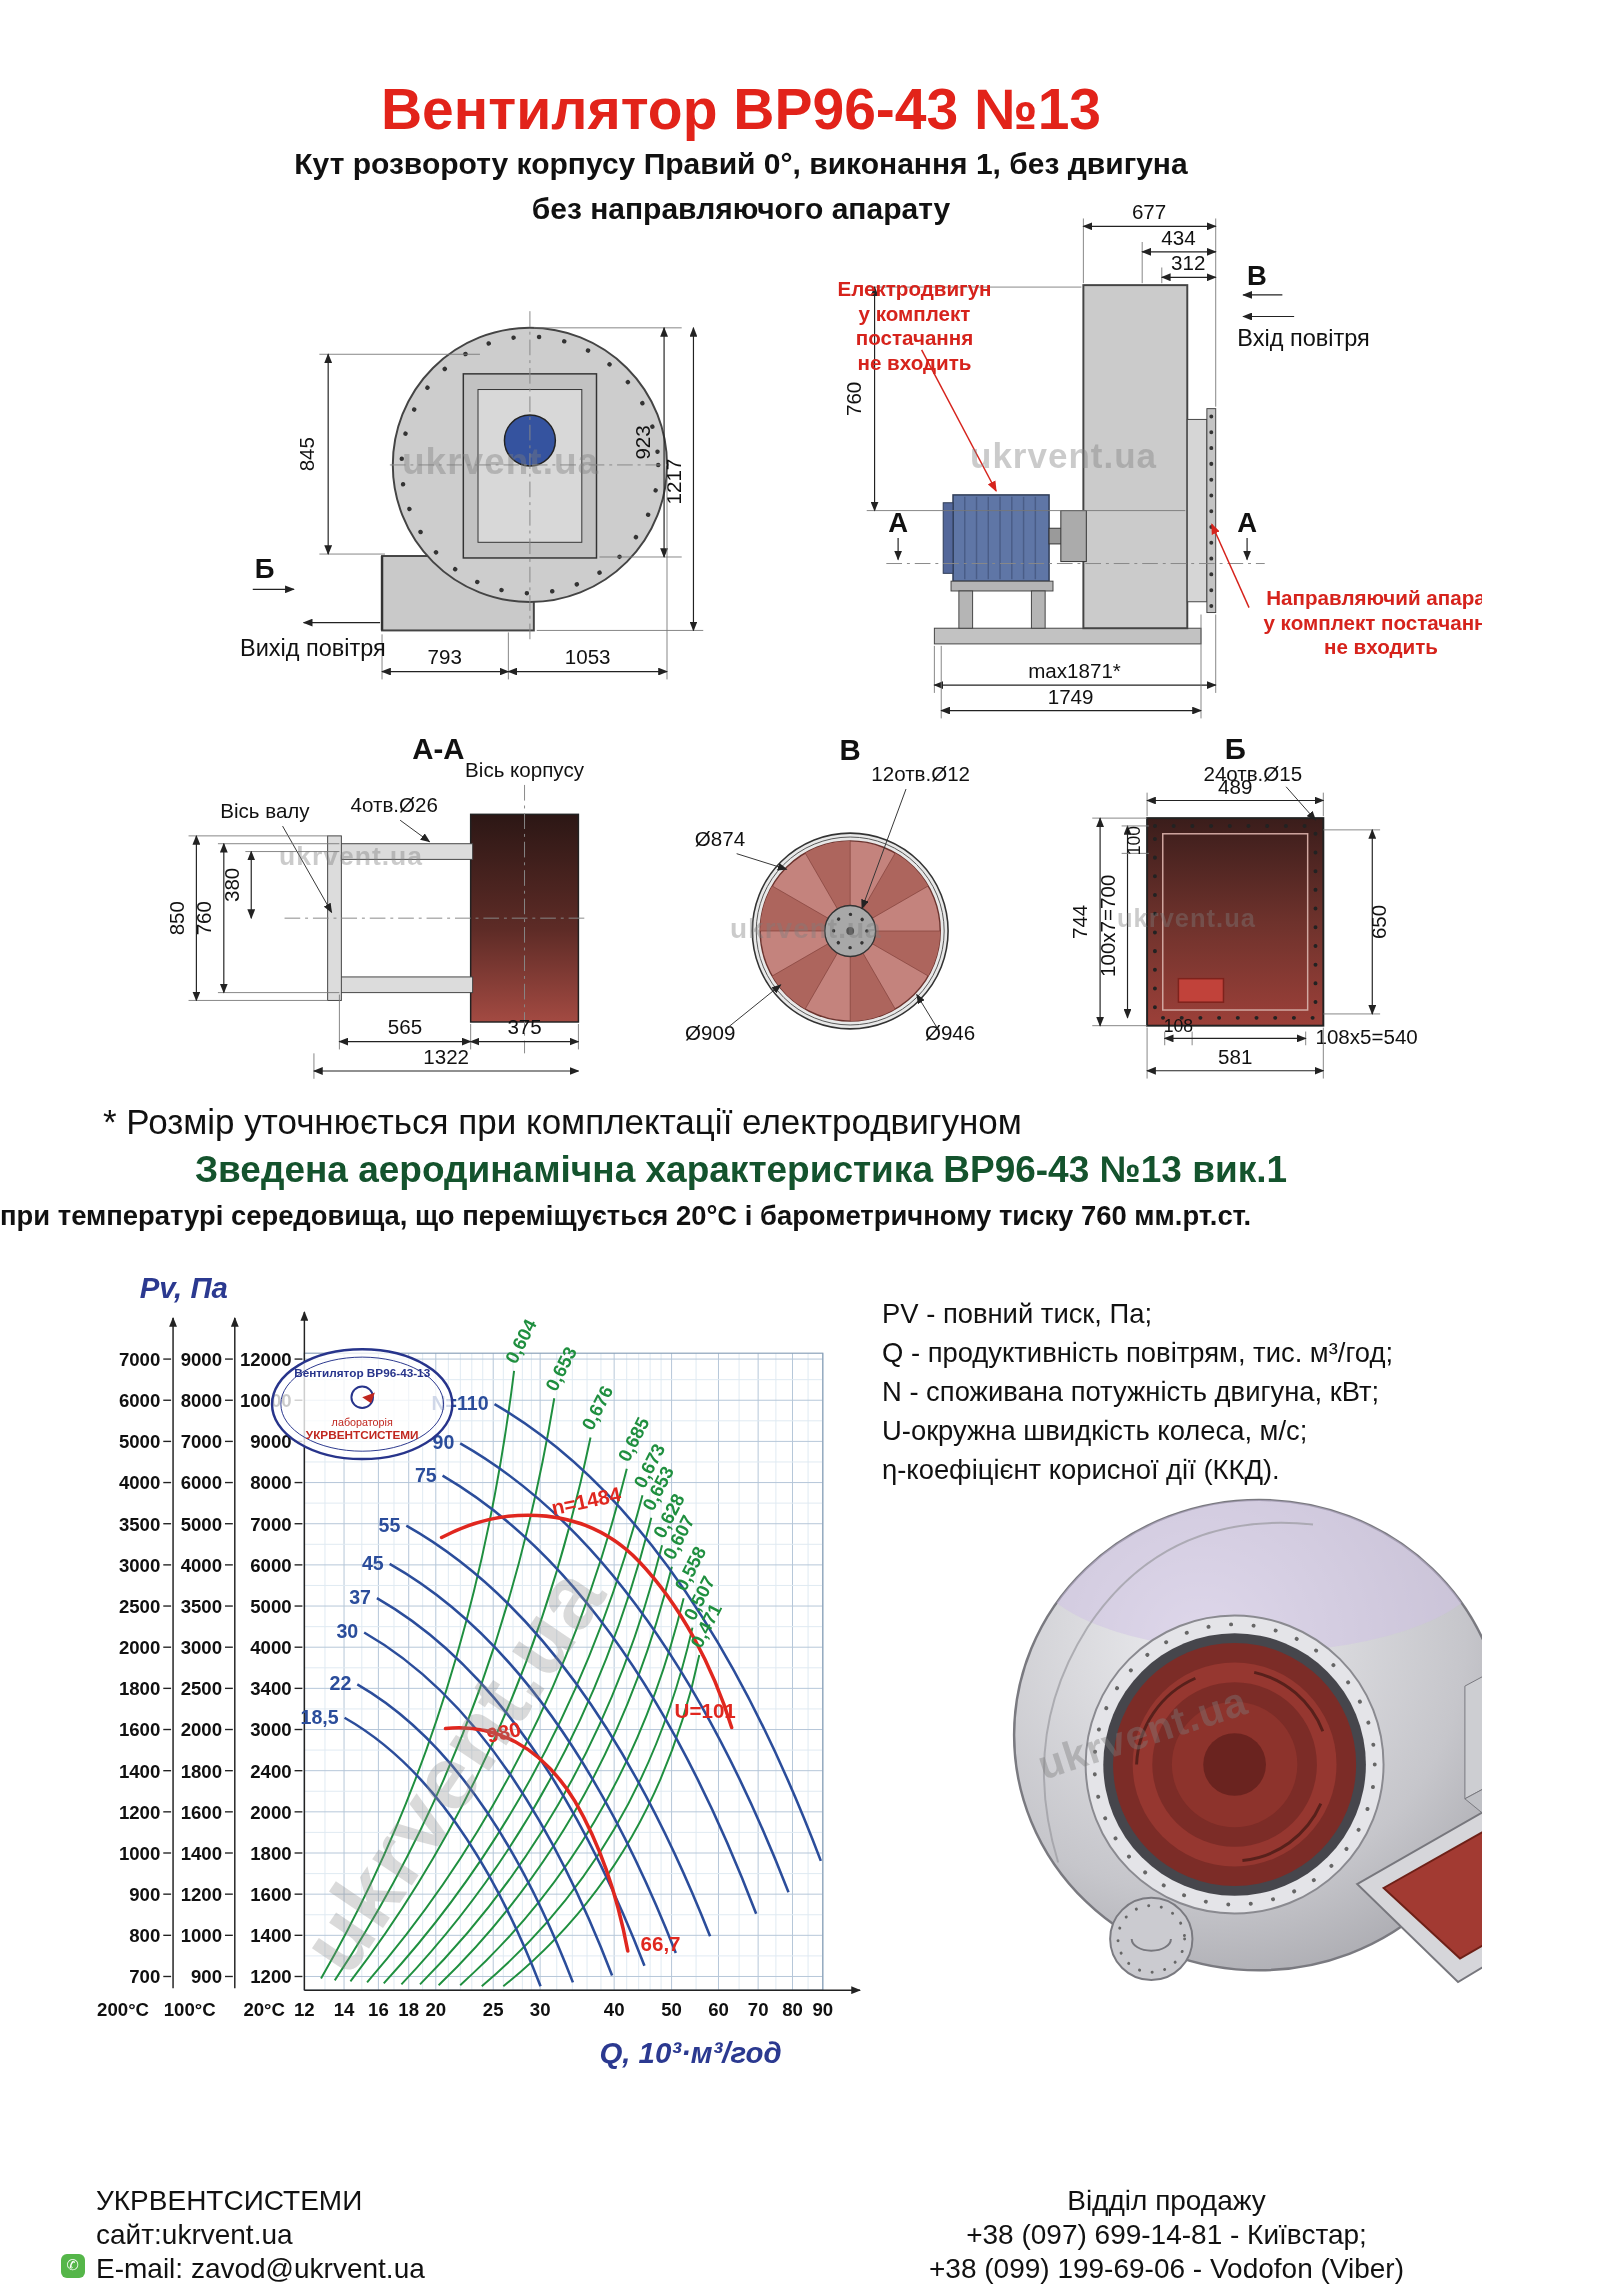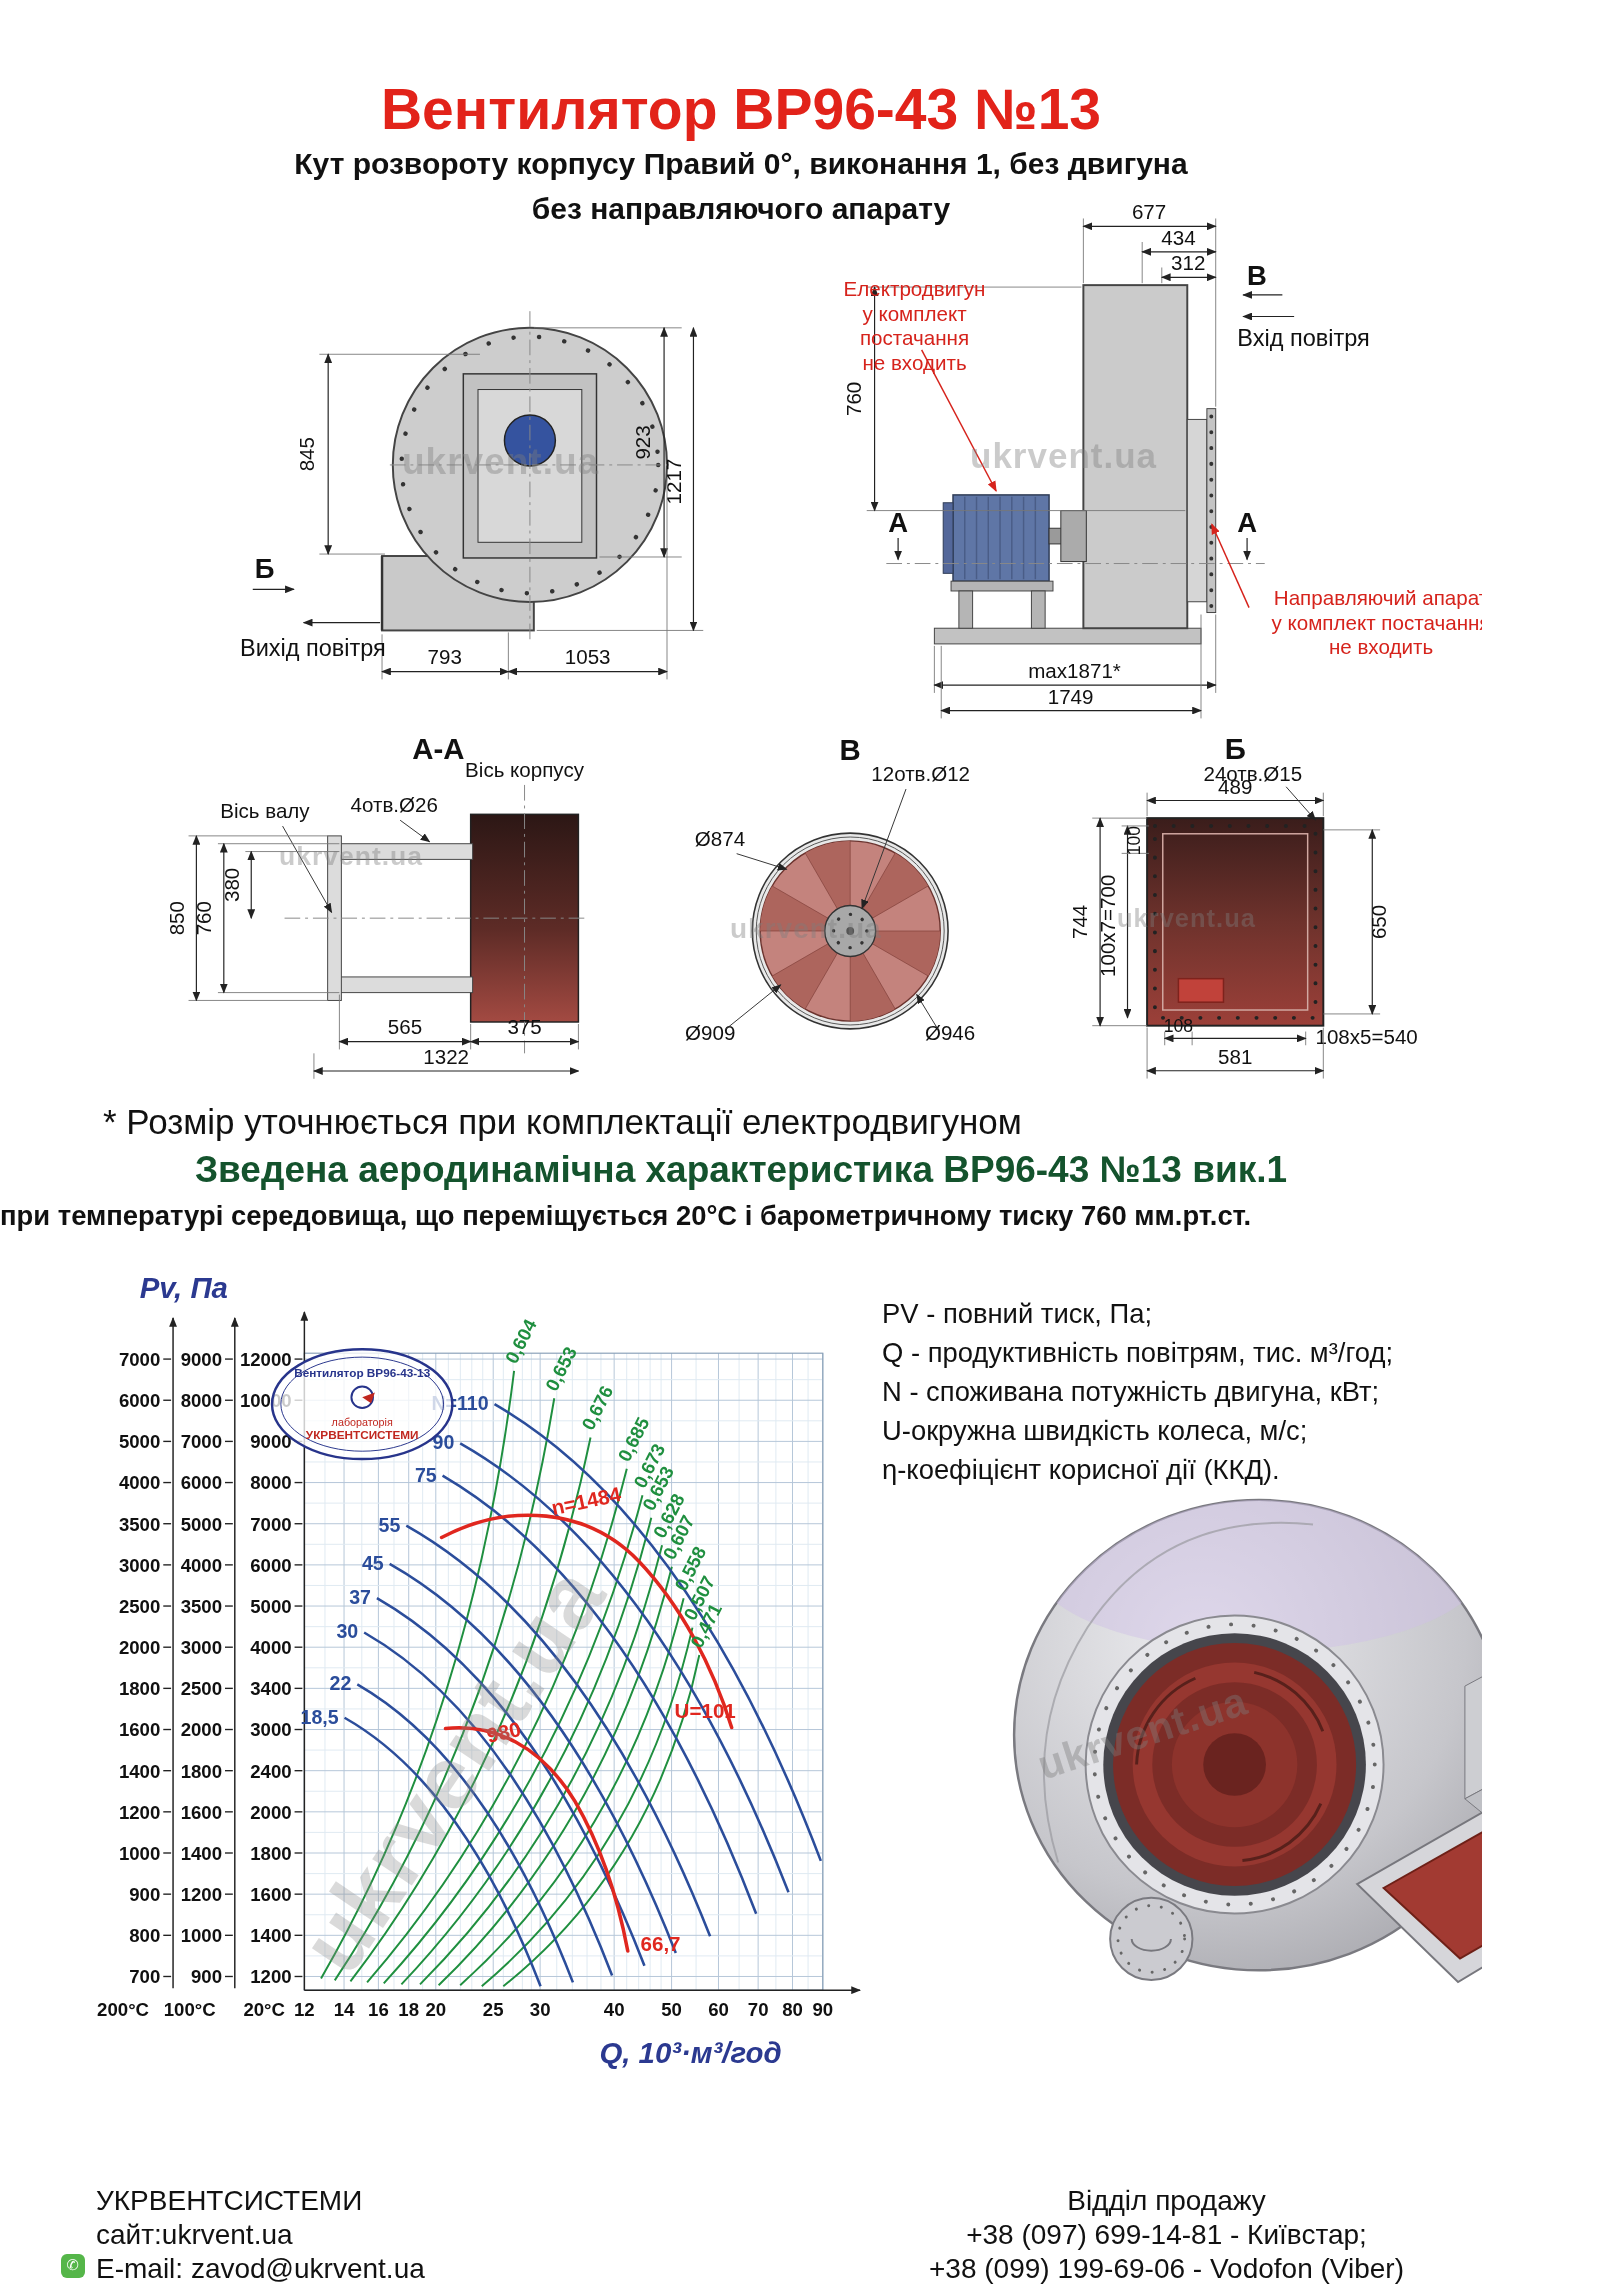--- a/index.html
+++ b/index.html
@@ -8,21 +8,21 @@
         font-family:"Liberation Sans",sans-serif;color:#111}
   .abs{position:absolute}
   .title{color:#e2231a;font-size:57px;font-weight:700;text-align:center;width:100%}
   .sub{font-size:30px;font-weight:700;text-align:center;width:100%}
   .footnote{font-size:35px}
   .chart-title{color:#14532d;font-size:37px;font-weight:700;text-align:center;width:100%}
   .chart-sub{font-size:27.4px;font-weight:700;width:100%}
   .legend-line{font-size:27.4px;line-height:39px;white-space:nowrap}
   .footer-l{font-size:28px;line-height:34px}
   .footer-r{font-size:28px;line-height:34px;text-align:center}
-  .red-note{position:absolute;color:#d6231c;font-weight:400;font-size:20.6px;line-height:24.5px;
+  .red-note{position:absolute;color:#d6231c;font-weight:700;font-size:20.6px;line-height:24.5px;
             text-align:center;white-space:pre-line}
   .wm{position:absolute;color:rgba(125,125,125,.40);font-weight:700;letter-spacing:1px;pointer-events:none;white-space:nowrap}
   svg text{font-family:"Liberation Sans",sans-serif}
   .dtxt{font-size:21px;fill:#111}
   .dtxt18{font-size:18px;fill:#111}
   .lbl24{font-size:24px;fill:#111}
   .mark{font-size:28px;font-weight:700;fill:#111}
   .sec-t{font-size:30px;font-weight:700;fill:#111}
   .dim{stroke:#222;stroke-width:1.2;fill:none}
   .ext{stroke:#777;stroke-width:.9;fill:none}

